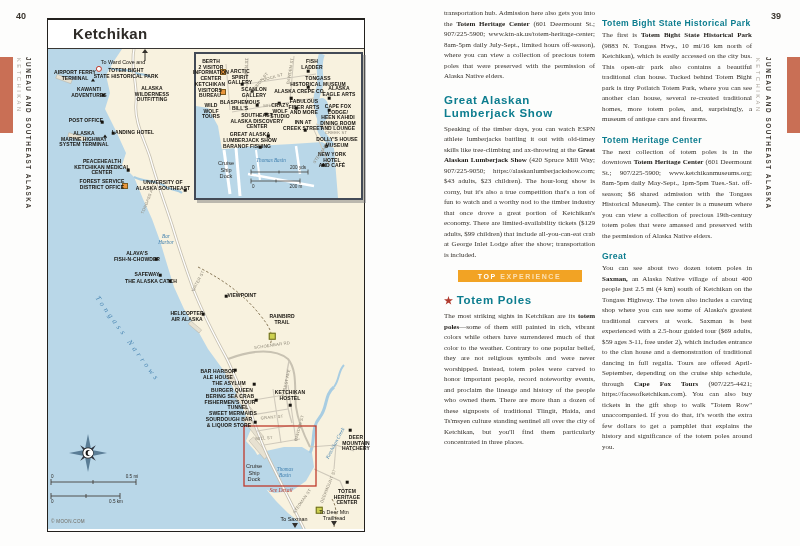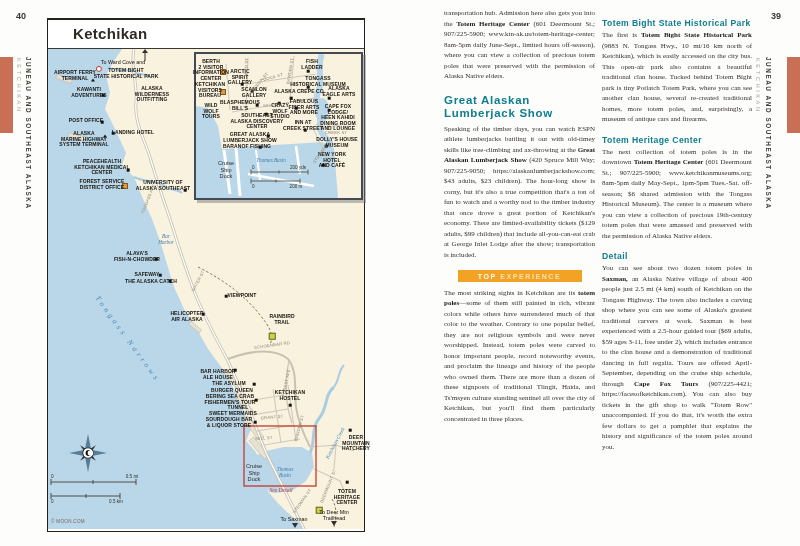--- a/index.html
+++ b/index.html
@@ -372,28 +372,29 @@
         <div class="mk mk-sq" style="left: 242px; top: 356px;"></div>
         <div class="mk mk-sq" style="left: 302px; top: 381px;"></div>
         <div class="mk mk-sq" style="left: 299px; top: 433px;"></div>
         <div class="mk mk-info" style="left: 77px; top: 137px;"></div>
         <div class="mk mk-trail" style="left: 224px; top: 287px;"></div>
         <div class="mk mk-trail" style="left: 271px; top: 461px;"></div>
       </div>
   </div>
 
   <div id="col-1" class="col">
-      <p class="body"><span>transportation hub. Admission here also gets you into the </span><b>Totem Heritage Center</b><span> (601 Deermount St.; 907/225-5900; www.ktn-ak.us/totem-heritage-center; 8am-5pm daily June-Sept., limited hours off-season), where you can view a collection of precious totem poles that were preserved with the permission of Alaska Native elders.</span></p>
+      <p class="body"><span>transportation hub. Admission here also gets you into the </span><b>Totem Heritage Center</b><span> (601 Deermount St.; 907/225-5900; www.ktn-ak.us/totem-heritage-center; 8am-5pm daily July-Sept., limited hours off-season), where you can view a collection of precious totem poles that were preserved with the permission of Alaska Native elders.</span></p>
       <h2 class="sect">Great Alaskan Lumberjack Show</h2>
       <p class="body"><span>Speaking of the timber days, you can watch ESPN athlete lumberjacks battling it out with old-timey skills like tree-climbing and ax-throwing at the </span><b>Great Alaskan Lumberjack Show</b><span> (420 Spruce Mill Way; 907/225-9050; https://alaskanlumberjackshow.com; $43 adults, $23 children). The hour-long show is corny, but it's also a true competition that's a ton of fun to watch and a worthy nod to the timber industry that once drove a great portion of Ketchikan's economy. There are limited-availability tickets ($129 adults, $99 children) that include all-you-can-eat crab at George Inlet Lodge after the show; transportation is included.</span></p>
       <div class="banner"><span class="b1">TOP </span><span class="b2">EXPERIENCE</span></div>
+      <h2 class="sect"><span class="star">★</span><span>Totem Poles</span></h2>
       <p class="body"><span>The most striking sights in Ketchikan are its </span><b>totem poles</b><span>—some of them still painted in rich, vibrant colors while others have surrendered much of that color to the weather. Contrary to one popular belief, they are not religious symbols and were never worshipped. Instead, totem poles were carved to honor important people, record noteworthy events, and proclaim the lineage and history of the people who owned them. There are more than a dozen of these signposts of traditional Tlingit, Haida, and Ts'msyen culture standing sentinel all over the city of Ketchikan, but you'll find them particularly concentrated in three places.</span></p>
     </div>
   <div id="col-2" class="col">
       <h3 class="sub">Totem Bight State Historical Park</h3>
       <p class="body"><span>The first is </span><b>Totem Bight State Historical Park</b><span> (9883 N. Tongass Hwy., 10 mi/16 km north of Ketchikan), which is easily accessed on the city bus. This open-air park also contains a beautiful traditional clan house. Tucked behind Totem Bight park is tiny Potlatch Totem Park, where you can see another clan house, several re-created traditional homes, more totem poles, and, surprisingly, a museum of antique cars and firearms.</span></p>
       <h3 class="sub">Totem Heritage Center</h3>
       <p class="body"><span>The next collection of totem poles is in the downtown </span><b>Totem Heritage Center</b><span> (601 Deermount St.; 907/225-5900; www.ketchikanmuseums.org; 8am-5pm daily May-Sept., 1pm-5pm Tues.-Sat. off-season; $6 shared admission with the Tongass Historical Museum). The center is a museum where you can view a collection of precious 19th-century totem poles that were amassed and preserved with the permission of Alaska Native elders.</span></p>
-      <h3 class="sub">Detail</h3>
+      <h3 class="sub">Great</h3>
       <p class="body"><span>You can see about two dozen totem poles in </span><b>Saxman,</b><span> an Alaska Native village of about 400 people just 2.5 mi (4 km) south of Ketchikan on the Tongass Highway. The town also includes a carving shop where you can see some of Alaska's greatest traditional carvers at work. Saxman is best experienced with a 2.5-hour guided tour ($69 adults, $59 ages 3-11, free under 2), which includes entrance to the clan house and a demonstration of traditional dancing in full regalia. Tours are offered April-September, depending on the cruise ship schedule, through </span><b>Cape Fox Tours</b><span> (907/225-4421; https://facesofketchikan.com). You can also buy tickets in the gift shop to walk "Totem Row" unaccompanied. If you do that, it's worth the extra few dollars to get a pamphlet that explains the history and significance of the totem poles around you.</span></p>
     </div>
 
 </div>
 
 </body></html>

